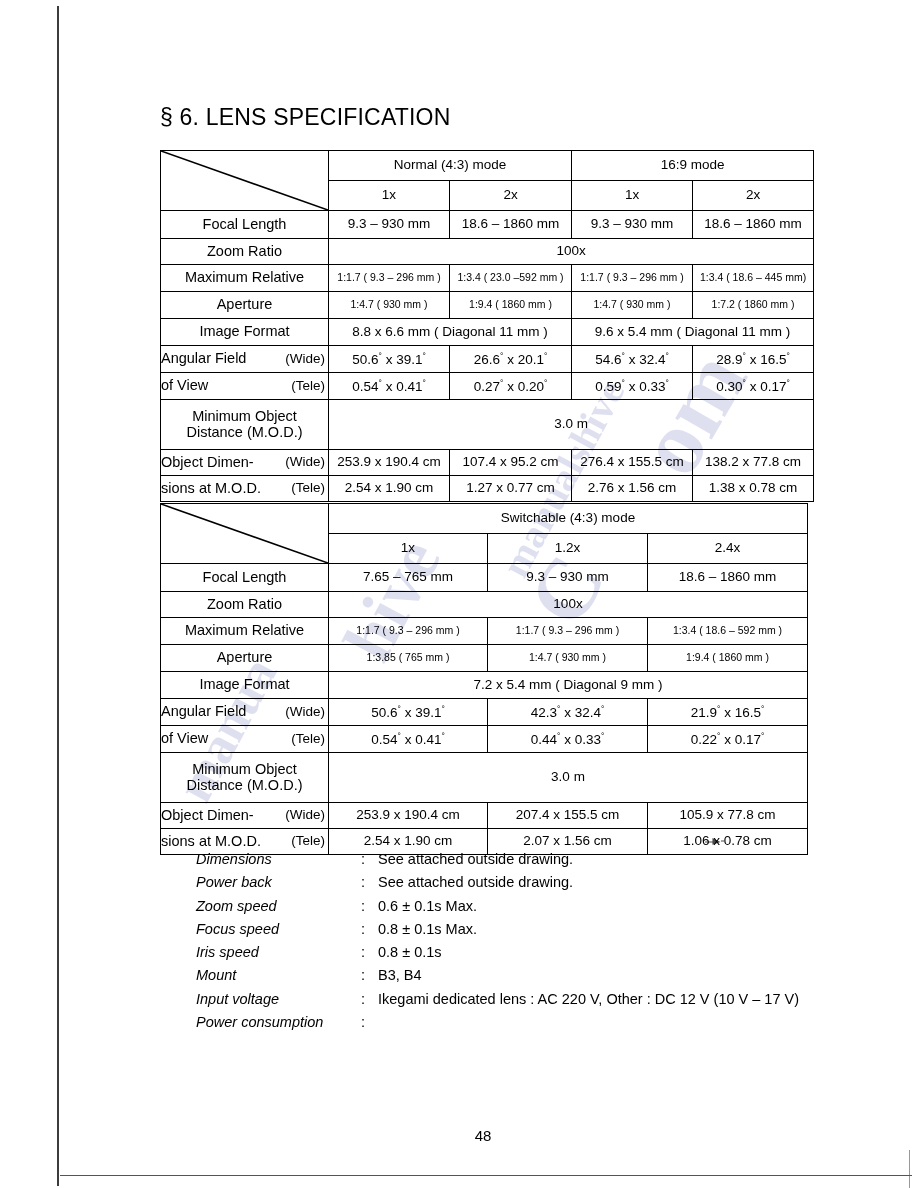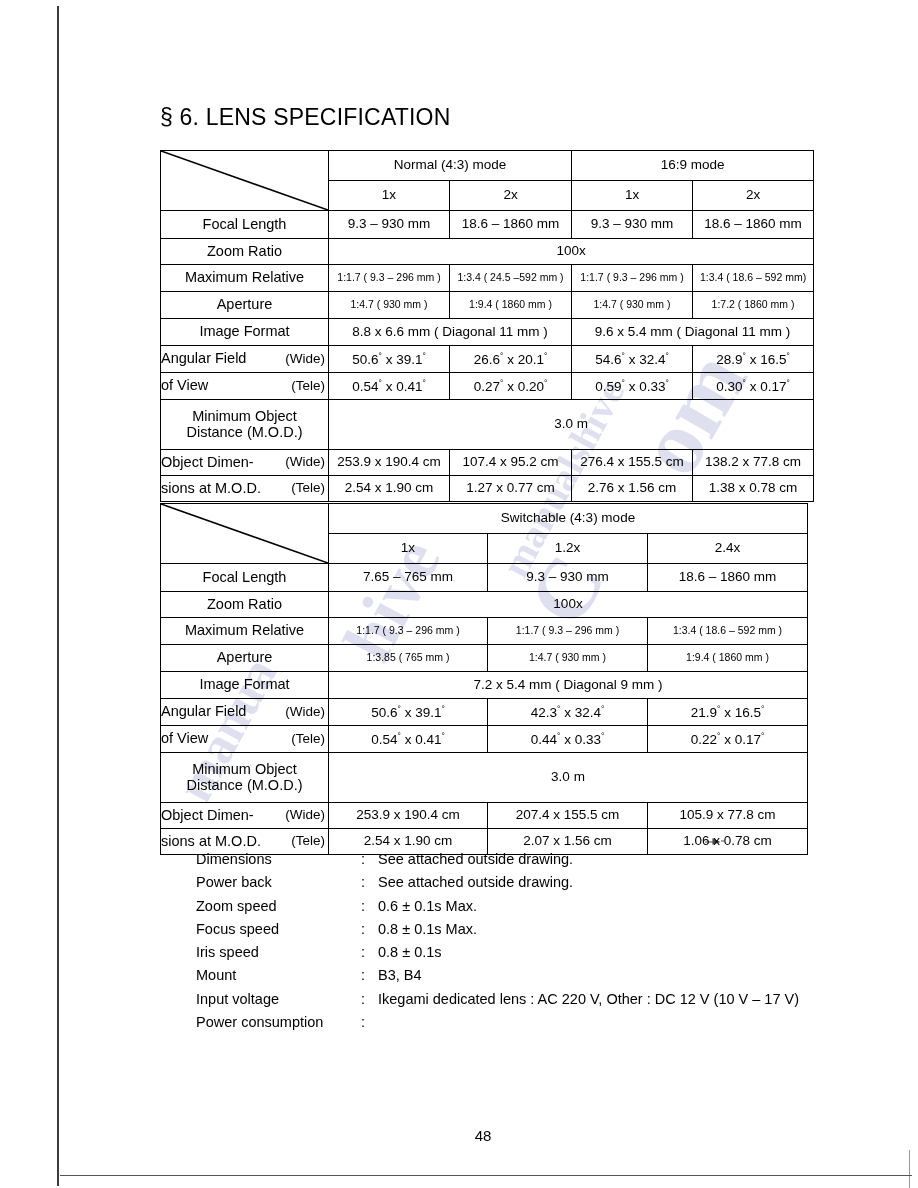--- a/index.html
+++ b/index.html
@@ -115,21 +115,21 @@
     position: absolute;
     left: 196px; top: 851px;
     font-size: 14.5px;
   }
   .specline {
     display: flex;
     align-items: baseline;
     height: 23.3px;
     white-space: nowrap;
   }
-  .specline .k { width: 165px; flex: none; }
+  .specline .k { width: 165px; flex: none; font-style: italic; }
   .specline .c { width: 17px; flex: none; }
   .specline .v { flex: none; }
   .specline.wide .k { width: 182px; }
   .specline.wide .c { width: 0px; }
 
   .pagenum {
     position: absolute;
     left: 0; top: 1127px;
     width: 918px;
     text-align: center;
@@ -192,23 +192,23 @@
       </tr>
 
       <tr>
         <td class="rowlabel" style="height:26px">Zoom Ratio</td>
         <td colspan="4">100x</td>
       </tr>
 
       <tr>
         <td class="rowlabel" style="height:27px">Maximum Relative</td>
         <td class="small">1:1.7 ( 9.3 – 296 mm )</td>
-        <td class="small">1:3.4 ( 24.5 –592 mm )</td>
+        <td class="small">1:3.4 ( 23.0 –592 mm )</td>
         <td class="small">1:1.7 ( 9.3 – 296 mm )</td>
-        <td class="small">1:3.4 ( 18.6 – 592 mm)</td>
+        <td class="small">1:3.4 ( 18.6 – 445 mm)</td>
       </tr>
       <tr>
         <td class="rowlabel" style="height:27px">Aperture</td>
         <td class="small">1:4.7 ( 930 mm )</td>
         <td class="small">1:9.4 ( 1860 mm )</td>
         <td class="small">1:4.7 ( 930 mm )</td>
         <td class="small">1:7.2 ( 1860 mm )</td>
       </tr>
 
       <tr>

